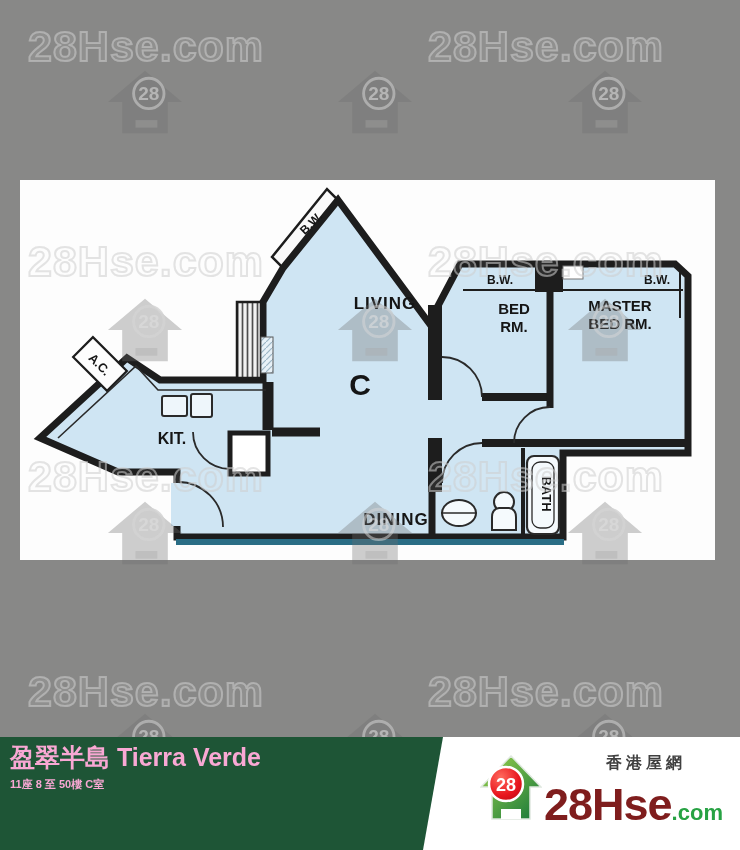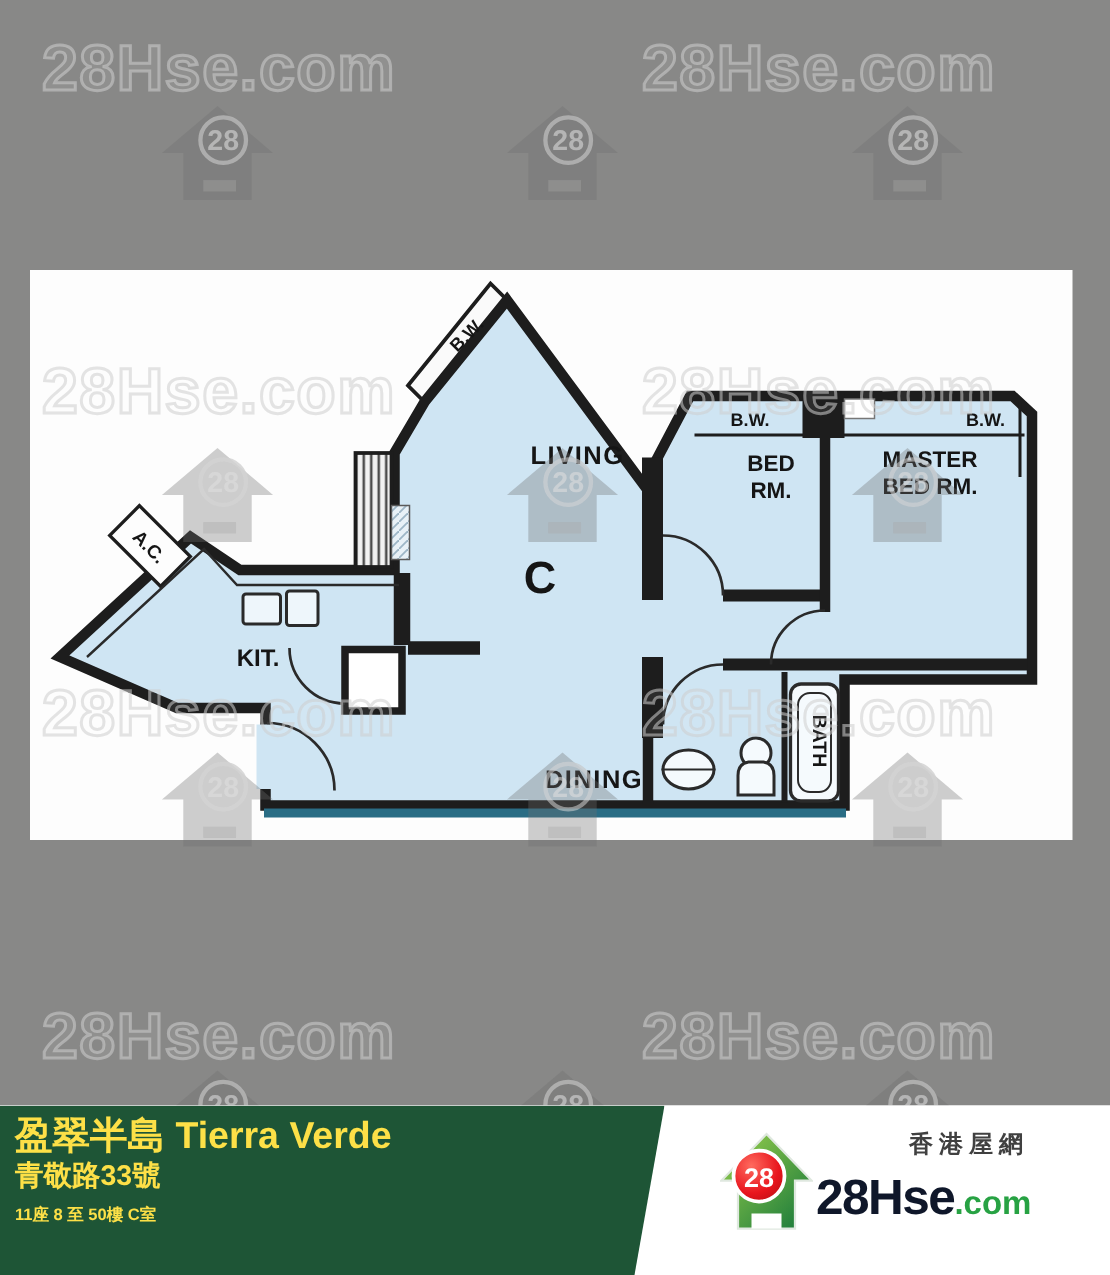--- a/index.html
+++ b/index.html
@@ -19,32 +19,32 @@
     -webkit-text-stroke:2px rgba(205,205,205,0.55);
     white-space:nowrap;
   }
   .wm-icon{position:absolute;width:76px;height:66px;opacity:.75;}
 
   
   .bottom-strip{position:absolute;left:0;top:737px;width:740px;height:113px;background:#ffffff;}
   .info-bar{
     position:absolute;left:0;top:0;width:450px;height:113px;background:#1e5536;
     clip-path:polygon(0 0,443px 0,423px 113px,0 113px);
-    color:#fde047;box-sizing:border-box;padding:5px 0 0 10px;
+    color:#f9a8d4;box-sizing:border-box;padding:5px 0 0 10px;
   }
   .ib-title{font-size:25px;font-weight:bold;line-height:30px;}
   .ib-address{font-size:19px;font-weight:bold;line-height:26px;}
   .ib-block{font-size:11px;font-weight:bold;line-height:24px;}
   .ib-area{font-size:15px;font-weight:bold;line-height:21px;}
 
   .logo-area{position:absolute;right:0;top:0;width:290px;height:113px;}
   .logo-house{position:absolute;left:30px;top:16px;}
   .logo-cn{position:absolute;left:156px;top:16px;font-size:16px;color:#404040;letter-spacing:4px;font-weight:bold;}
   .logo-brand{position:absolute;left:94px;top:42px;white-space:nowrap;}
-  .brand-main{font-size:33px;font-weight:800;color:#0f172a;letter-spacing:-1px;}
+  .brand-main{font-size:45px;font-weight:800;color:#7f1d1d;letter-spacing:-1px;}
   .brand-suffix{font-size:22px;font-weight:800;color:#27a243;text-align:right;}
 </style>
 </head>
 <body>
 
 <div class="screen">
 
   <svg width="0" height="0" style="position:absolute">
     <defs>
       <symbol id="wmh" viewBox="0 0 80 68">
@@ -187,21 +187,20 @@
         <use href="#wmh"></use>
       </svg>
     <svg class="wm-icon" style="left:567px;top:712px">
         <use href="#wmh"></use>
       </svg>
   </div>
 
   <div class="bottom-strip">
     <div class="info-bar">
       <div class="ib-title">盈翠半島 Tierra Verde</div>
-      <div class="ib-address">青敬路33號</div>
       <div class="ib-block">11座 8 至 50樓 C室</div>
     </div>
 
     <div class="logo-area">
       <svg class="logo-house" width="62" height="84" viewBox="0 0 62 84">
         <defs>
           <linearGradient id="hg" x1="0" y1="0" x2="1" y2="1">
             <stop offset="0" stop-color="#9ed34d"></stop>
             <stop offset="1" stop-color="#14763a"></stop>
           </linearGradient>

